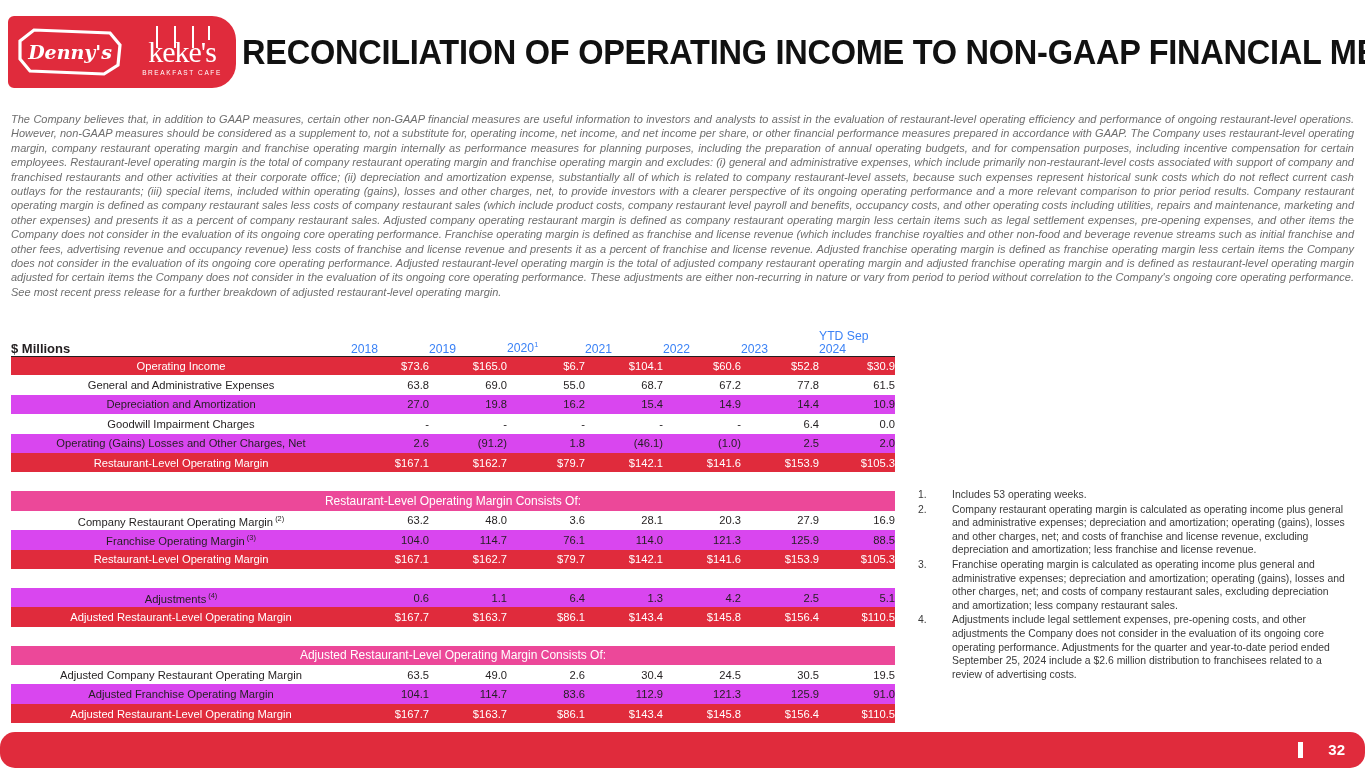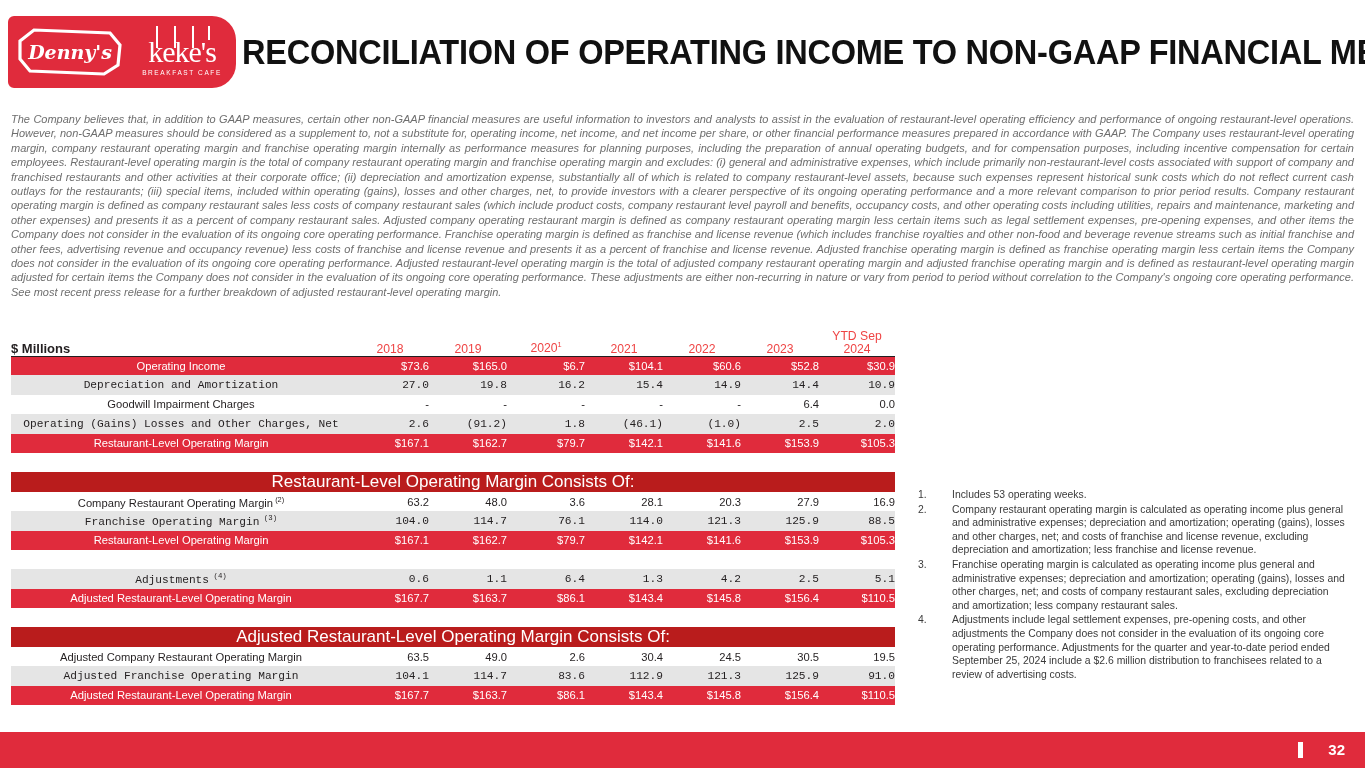--- a/index.html
+++ b/index.html
@@ -106,22 +106,22 @@
     white-space: nowrap;
   }
   .cell-num {
     text-align: right;
     padding-right: 9px;
     white-space: nowrap;
   }
   .colhead {
     font-size: 12.2px;
     font-weight: 400;
-    color: #ef4444;
-    text-align: center;
+    color: #3b82f6;
+    text-align: left;
     padding-right: 9px;
     vertical-align: bottom;
     padding-bottom: 3px;
     line-height: 13px;
   }
   .colhead-first {
     font-size: 13px;
     font-weight: 700;
     text-align: left;
     padding-left: 7px;
@@ -129,32 +129,32 @@
     padding-bottom: 3px;
   }
   tr.head-row { height: 34px; }
   tr.head-row td { border-bottom: 1.6px solid #231f20; }
 
   tr.r { height: 19.4px; }
   tr.red td {
     background: #E02B3C;
     color: #ffffff;
   }
-  tr.grey td { background: #e5e5e5; font-family: Liberation Mono, monospace; }
+  tr.grey td { background: #d946ef; }
   tr.white td { background: #ffffff; }
   tr.spacer td { height: 19px; background: #ffffff; border: none; }
   .sup {
     font-size: 7.4px;
     vertical-align: super;
     letter-spacing: 0;
   }
   .section-head td {
-    background: #b91c1c;
+    background: #ec4899;
     color: #ffffff;
-    font-size: 17px;
+    font-size: 12px;
   }
 
   
   .footnotes {
     position: absolute;
     left: 918px; top: 488px;
     width: 428px;
     font-family: "Liberation Sans", sans-serif;
     font-size: 10.4px;
     line-height: 13.6px;
@@ -170,20 +170,21 @@
     text-align: left;
   }
   .fn-txt { flex: 1 1 auto; }
 
   
   .footer-bar {
     position: absolute;
     left: 0; bottom: 0;
     width: 1365px; height: 36px;
     background: #E02B3C;
+    border-radius: 15px;
   }
   .footer-tick {
     position: absolute;
     right: 62px; top: 10px;
     width: 5px; height: 16px;
     background: #ffffff;
   }
   .page-num {
     position: absolute;
     right: 20px; top: 9px;
@@ -249,20 +250,30 @@
           <tr class="r red">
             <td class="cell-label">Operating Income</td>
             <td class="cell-num">$73.6</td>
             <td class="cell-num">$165.0</td>
             <td class="cell-num">$6.7</td>
             <td class="cell-num">$104.1</td>
             <td class="cell-num">$60.6</td>
             <td class="cell-num">$52.8</td>
             <td class="cell-num">$30.9</td>
           </tr>
+          <tr class="r white">
+            <td class="cell-label">General and Administrative Expenses</td>
+            <td class="cell-num">63.8</td>
+            <td class="cell-num">69.0</td>
+            <td class="cell-num">55.0</td>
+            <td class="cell-num">68.7</td>
+            <td class="cell-num">67.2</td>
+            <td class="cell-num">77.8</td>
+            <td class="cell-num">61.5</td>
+          </tr>
           <tr class="r grey">
             <td class="cell-label">Depreciation and Amortization</td>
             <td class="cell-num">27.0</td>
             <td class="cell-num">19.8</td>
             <td class="cell-num">16.2</td>
             <td class="cell-num">15.4</td>
             <td class="cell-num">14.9</td>
             <td class="cell-num">14.4</td>
             <td class="cell-num">10.9</td>
           </tr>

